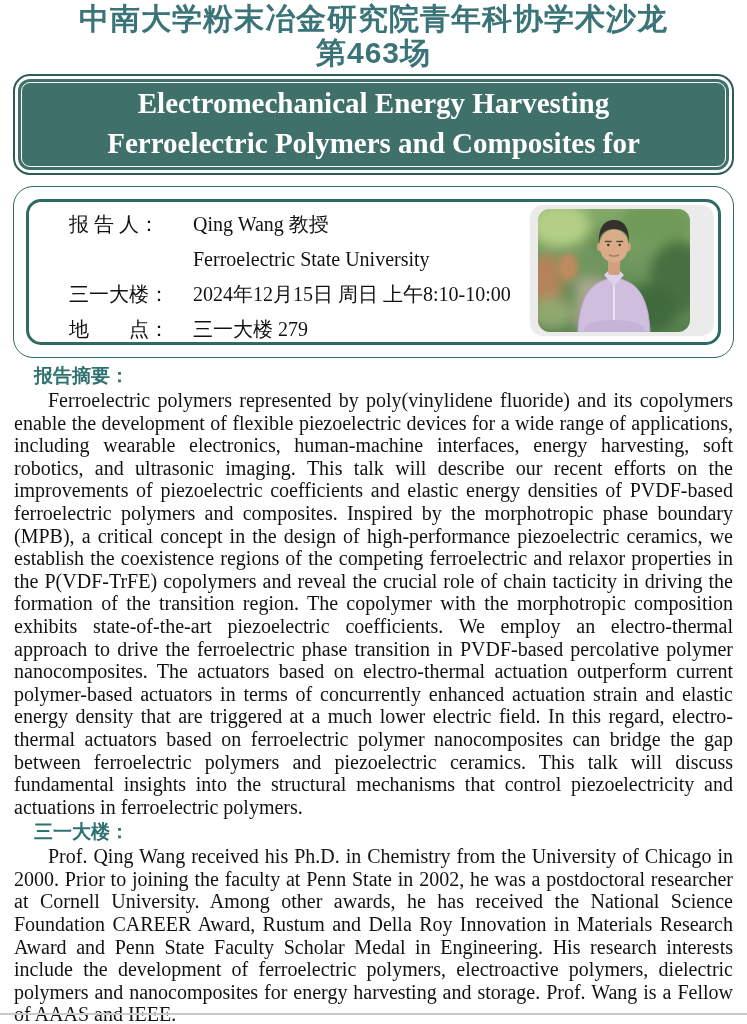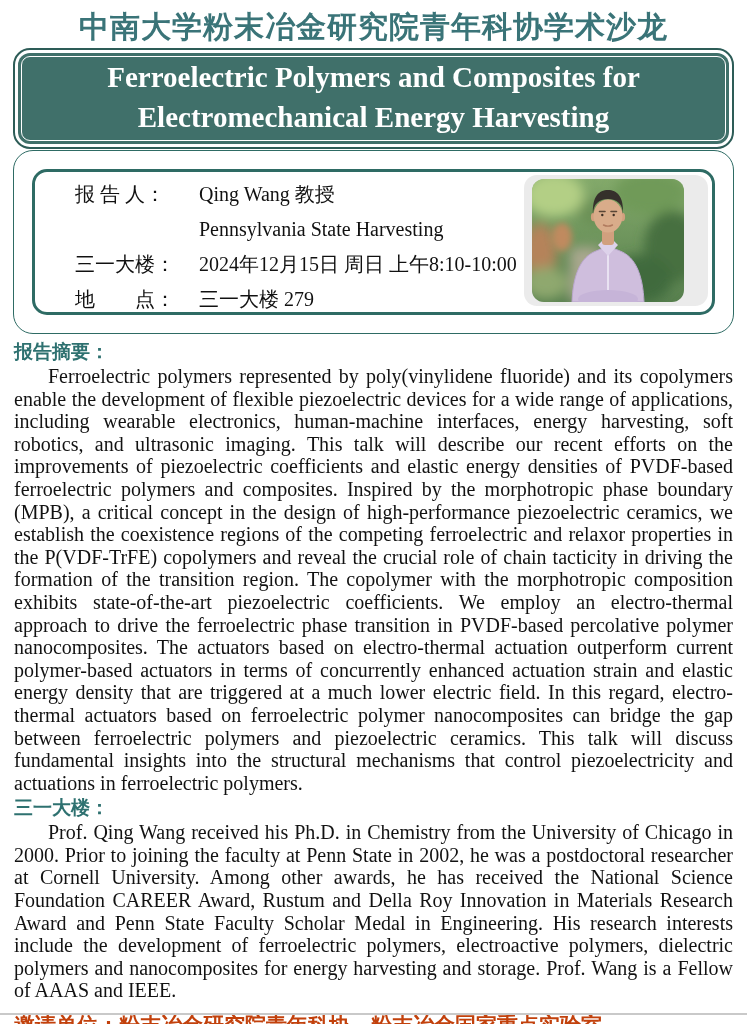--- a/index.html
+++ b/index.html
@@ -4,21 +4,21 @@
 <style>
   html,body { margin:0; padding:0; }
   body {
     width:747px; height:1024px; background:#ffffff; overflow:hidden;
     font-family:"Liberation Serif", serif;
   }
   .page { position:relative; width:747px; height:1024px; }
 
   
   .top-title {
-    padding-top:10px; text-align:center;
+    padding-top:2px; text-align:center;
     font-family:"Liberation Sans", sans-serif; font-weight:bold;
     font-size:30px; line-height:34px; color:#3A7478;
     letter-spacing:1px;
   }
 
   
   .banner-outer {
     margin:4px 13px 0; border:2px solid #2D5C57; border-radius:17px; padding:3px;
   }
   .banner-inner {
@@ -28,21 +28,21 @@
     content:""; position:absolute; inset:3px; border:1.5px solid #ffffff;
     border-radius:9px; pointer-events:none;
   }
   .banner-line {
     text-align:center; color:#ffffff; font-weight:bold;
     font-size:29px; line-height:40px; font-family:"Liberation Serif", serif;
   }
 
   
   .info-outer {
-    margin:1px 13px 0; border:1.5px solid #2E6B64; border-radius:20px; padding:18px;
+    margin:11px 13px 0; border:1.5px solid #2E6B64; border-radius:20px; padding:12px;
   }
   .info-inner {
     position:relative; border:3px solid #2E6B64; border-radius:15px;
     background:#ffffff; height:140px;
   }
   .info-rows { padding:5px 0 0 40px; font-size:20px; color:#111; }
   .info-row { height:35px; line-height:35px; white-space:nowrap; }
   .info-label { display:inline-block; width:124px; }
   .info-value { display:inline; }
   .photo-panel {
@@ -53,20 +53,21 @@
     position:absolute; top:4px; left:8px; width:152px; height:123px;
     border-radius:12px; overflow:hidden;
   }
   .photo svg { display:block; }
 
   
   .sections { margin:6px 14px 0; }
   .sec-head {
     font-size:19px; font-weight:bold; color:#2E7170; line-height:24px;
     font-family:"Liberation Serif", serif;
+    margin-left:20px;
   }
   .body-text {
     margin:1px 0 0; font-size:20px; line-height:22.6px; color:#121212;
     text-align:justify; text-indent:34px;
   }
   .bio-head { margin-top:2px; }
 
   
   .footer {
     margin:8px 14px 0; font-family:"Liberation Sans", sans-serif;
@@ -77,37 +78,38 @@
     border-top:2px solid #C9C9C9;
   }
 </style>
 </head>
 <body>
 
 <div class="page">
 
   <div class="top-title">
     <div>中南大学粉末冶金研究院青年科协学术沙龙</div>
+    <div>第463场</div>
   </div>
 
   <div class="banner-outer">
     <div class="banner-inner">
+      <div class="banner-line">Electromechanical Energy Harvesting</div>
       <div class="banner-line">Ferroelectric Polymers and Composites for</div>
-      <div class="banner-line">Electromechanical Energy Harvesting</div>
     </div>
   </div>
 
   <div class="info-outer">
     <div class="info-inner">
       <div class="info-rows">
         <div class="info-row">
           <span class="info-label">报 告 人：</span><span class="info-value">Qing Wang  教授</span>
         </div>
         <div class="info-row">
-          <span class="info-label"></span><span class="info-value">Pennsylvania State Harvesting</span>
+          <span class="info-label"></span><span class="info-value">Ferroelectric State University</span>
         </div>
         <div class="info-row">
           <span class="info-label">三一大楼：</span><span class="info-value">2024年12月15日  周日  上午8:10-10:00</span>
         </div>
         <div class="info-row">
           <span class="info-label">地　　点：</span><span class="info-value">三一大楼 279</span>
         </div>
       </div>
 
       <div class="photo-panel">

